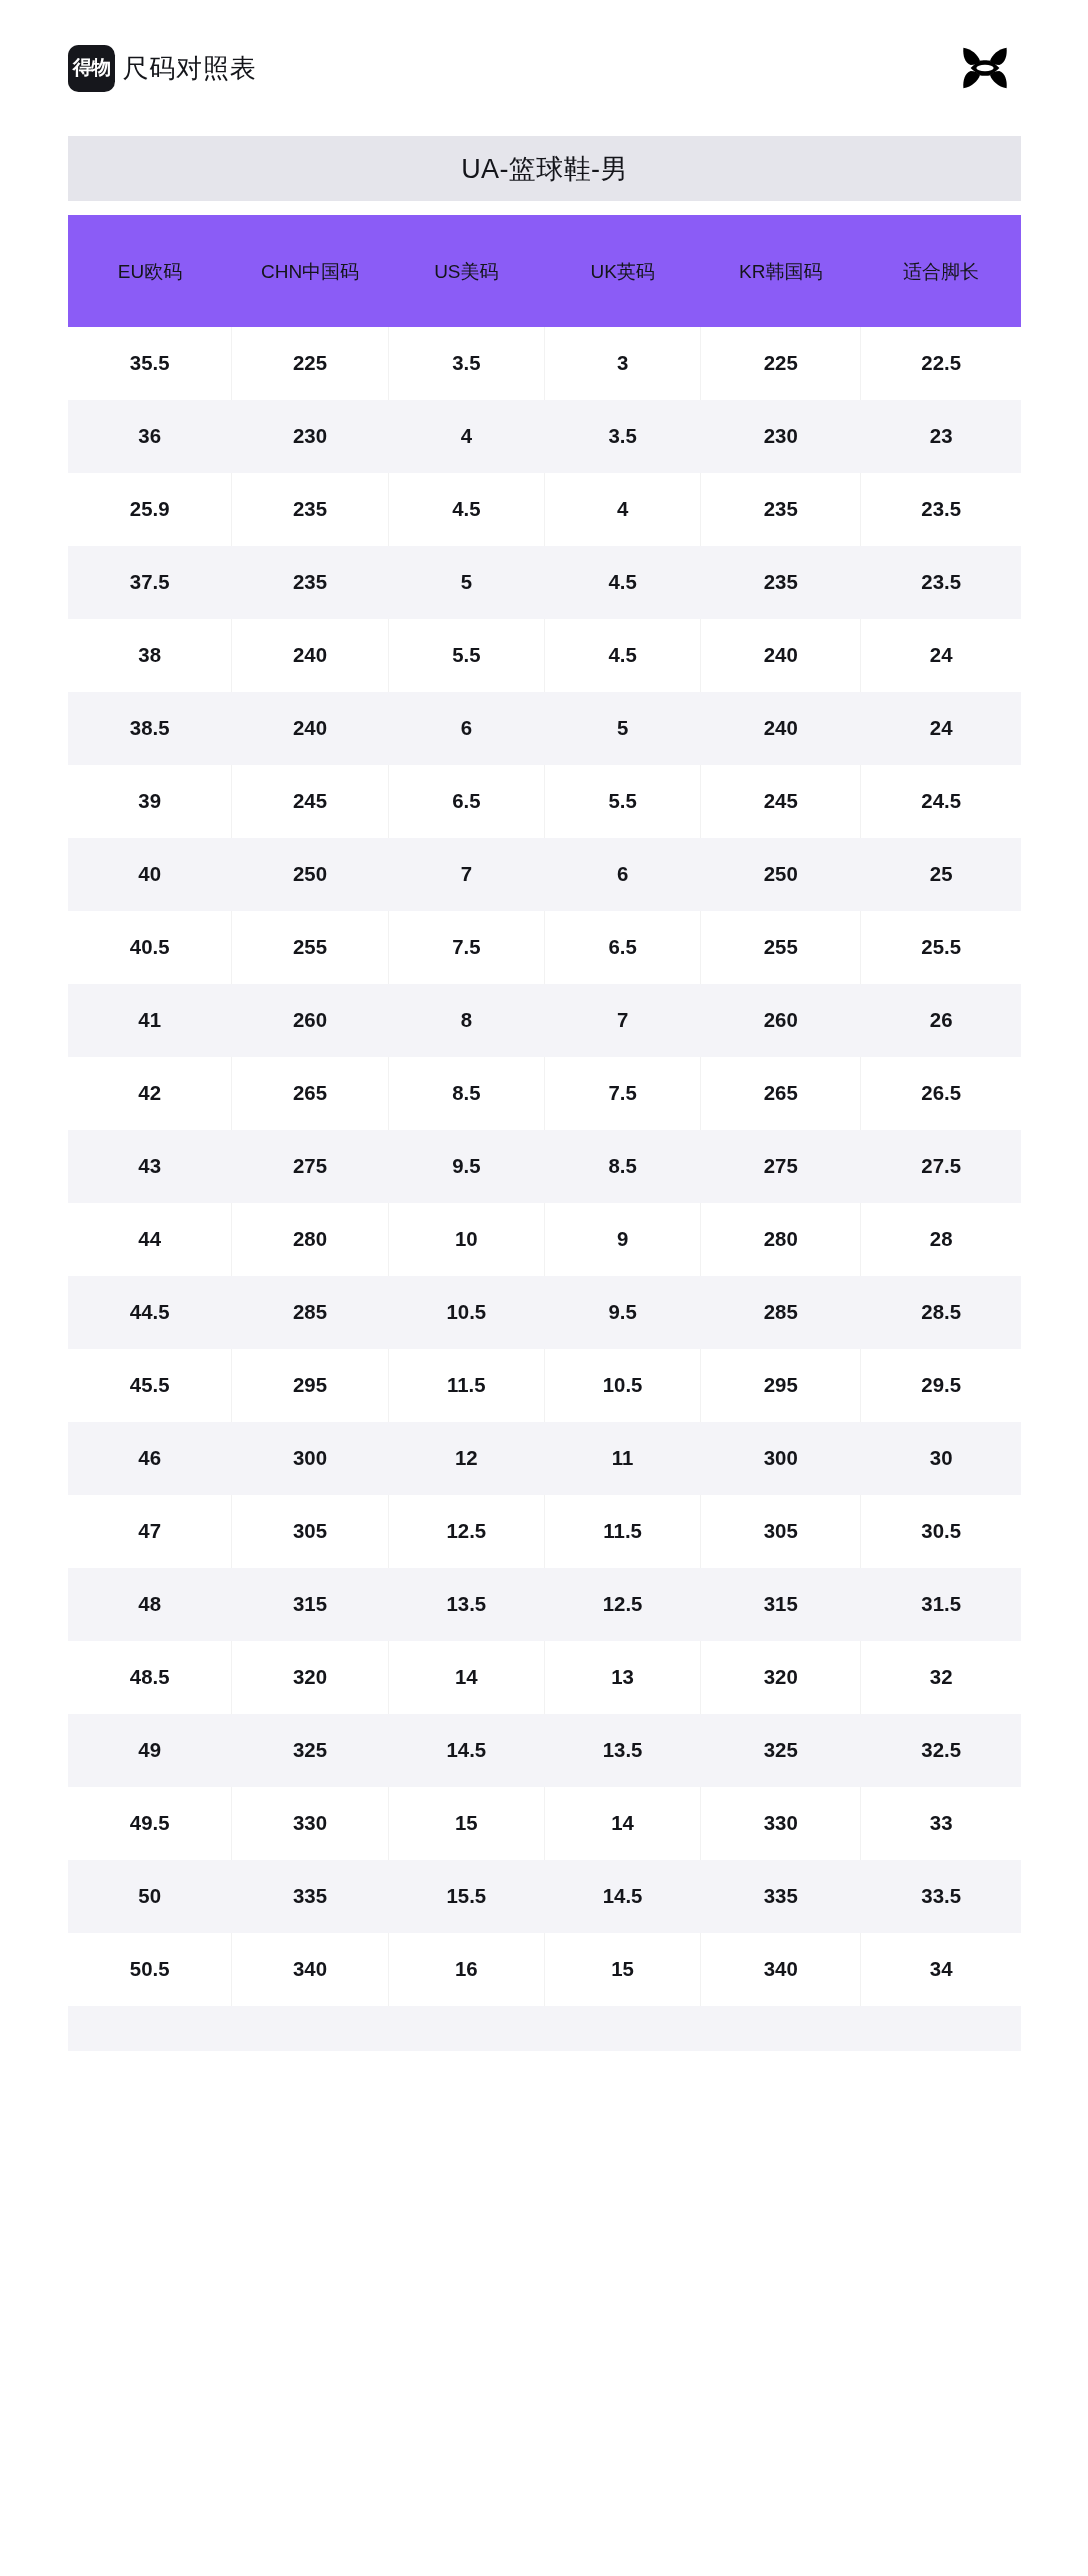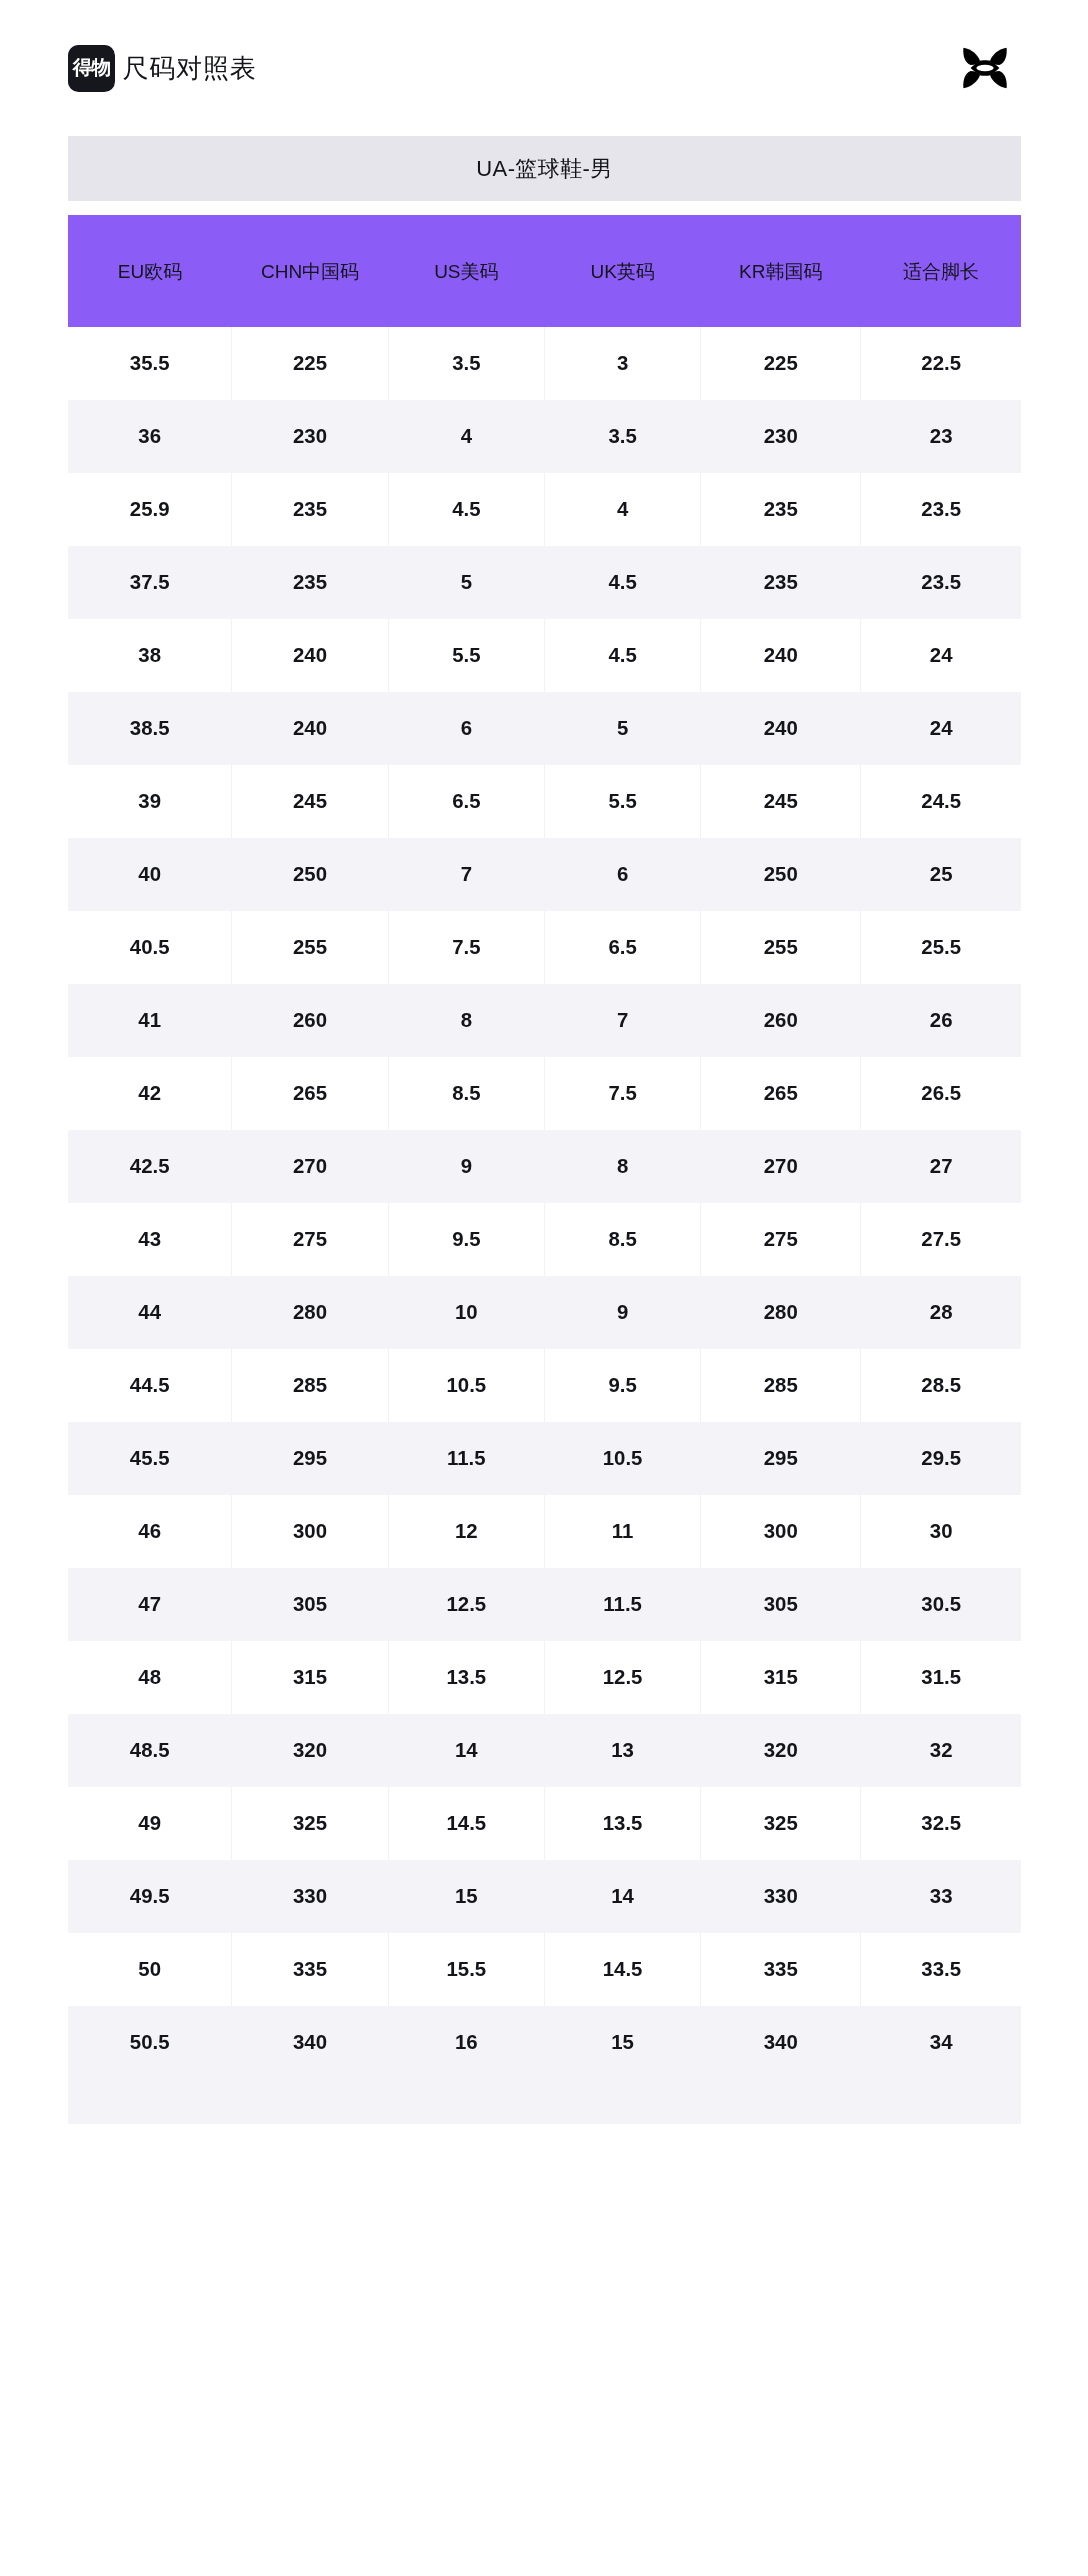--- a/index.html
+++ b/index.html
@@ -68,21 +68,21 @@
 
   .chart-title-bar {
     background: #e5e5eb;
     height: 65px;
     display: flex;
     align-items: center;
     justify-content: center;
   }
 
   .chart-title-bar span {
-    font-size: 22px;
+    font-size: 27px;
     color: #14151a;
     font-weight: 400;
     letter-spacing: 0.4px;
   }
 
   .spacer-row { height: 14.3px; background: #ffffff; }
 
   table.size-table {
     width: 100%;
     border-collapse: collapse;
@@ -266,28 +266,20 @@
         </tr>
         <tr>
           <td>42</td>
           <td>265</td>
           <td>8.5</td>
           <td>7.5</td>
           <td>265</td>
           <td>26.5</td>
         </tr>
         <tr>
-          <td>42.5</td>
-          <td>270</td>
-          <td>9</td>
-          <td>8</td>
-          <td>270</td>
-          <td>27</td>
-        </tr>
-        <tr>
           <td>43</td>
           <td>275</td>
           <td>9.5</td>
           <td>8.5</td>
           <td>275</td>
           <td>27.5</td>
         </tr>
         <tr>
           <td>44</td>
           <td>280</td>

